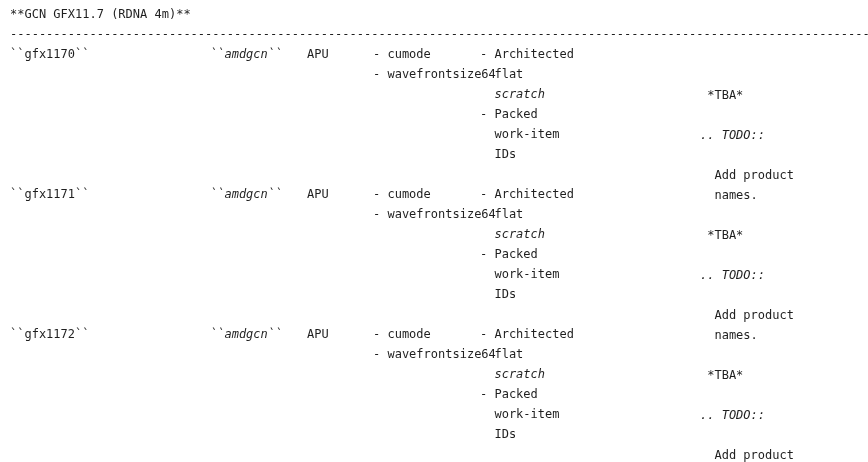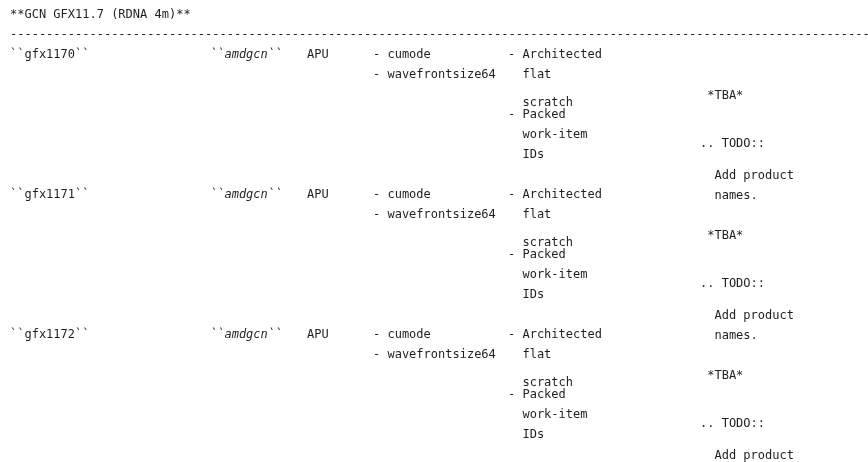--- a/index.html
+++ b/index.html
@@ -22,25 +22,25 @@
   .sep { left: 10px; top: 24px; right: 0; overflow: hidden; height: 20px; }
   .row { position: absolute; left: 0; width: 724px; height: 140px; padding-left: 27px; }
   .row-0 { top: 44px; }
   .row-1 { top: 184px; }
   .row-2 { top: 324px; }
   .cell { position: absolute; white-space: pre; height: 20px; }
   .c-target { left: 10px; }
   .c-triple { left: 210px; font-style: italic; }
   .c-kind   { left: 307px; }
   .c-feat   { left: 333px; margin-left: 40px; }
-  .c-prop   { left: 480px; margin-left: 28px; }
+  .c-prop   { left: 480px; }
   .c-note   { left: 700px; margin-top: 41px; }
   .l0 { top: 0; }
   .l1 { top: 20px; }
-  .l2 { top: 48px; }
+  .l2 { top: 40px; font-style: italic; }
   .l3 { top: 60px; text-align: right; }
   .l4 { top: 80px; }
   .l5 { top: 100px; text-align: right; }
 </style>
 </head>
 <body>
 
 <div class="abs doc-title">**GCN GFX11.7 (RDNA 4m)**</div>
 <div class="abs sep">----------------------------------------------------------------------------------------------------------------------------</div>
 

